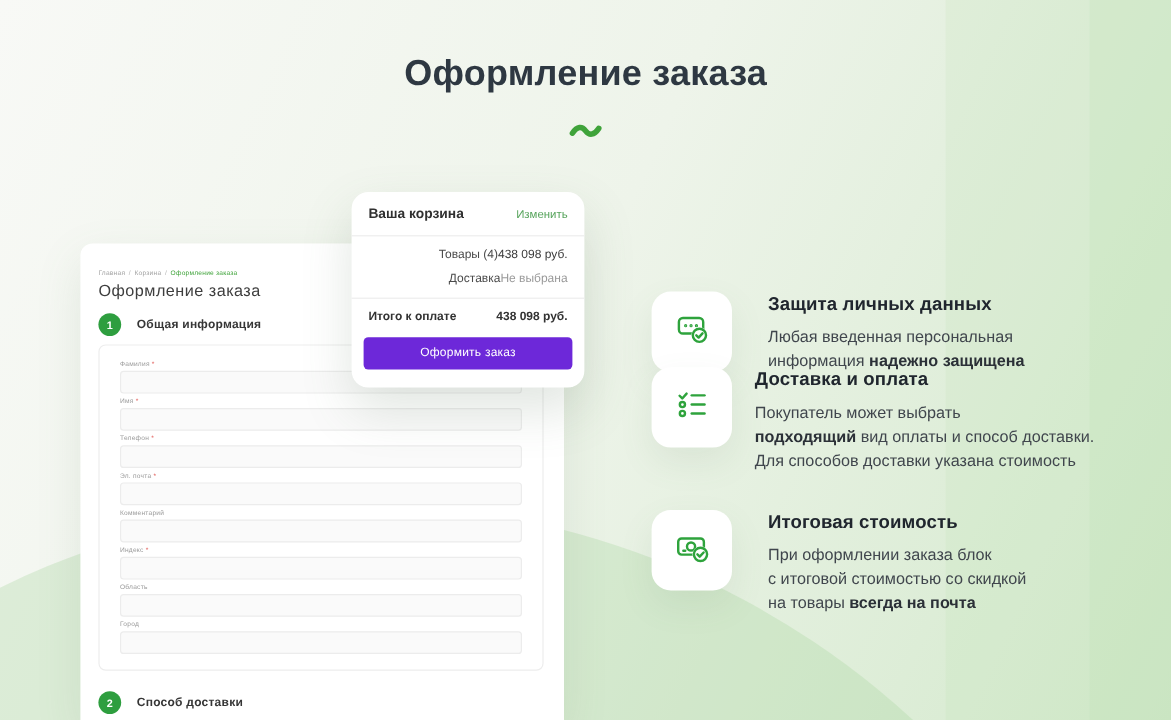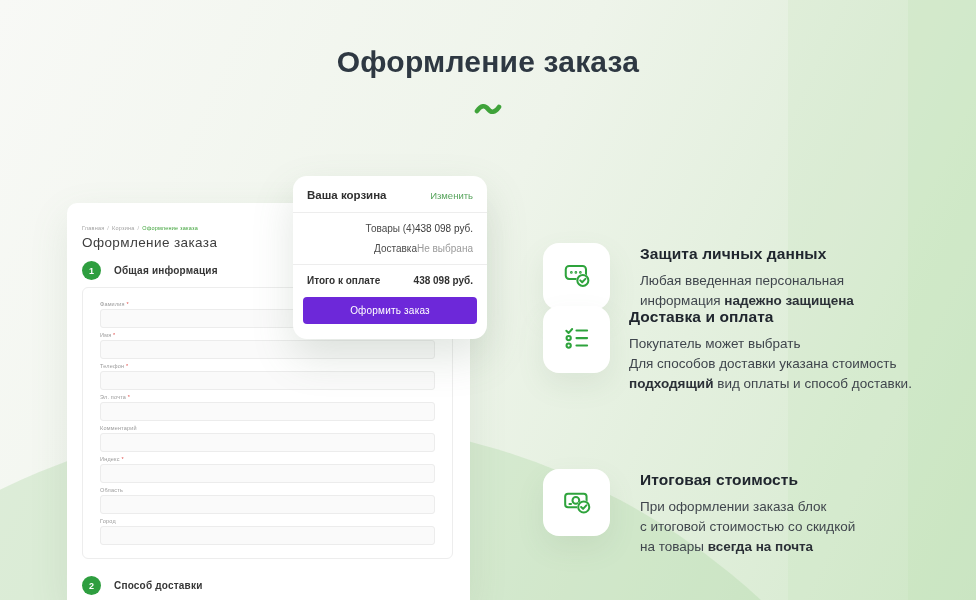--- a/index.html
+++ b/index.html
@@ -41,21 +41,21 @@
     font-size: 9px; font-weight: 700; display: flex; align-items: center; justify-content: center; flex: 0 0 19px; }
   .step-label { font-size: 10px; font-weight: 700; color: #363636; letter-spacing: 0.2px; }
 
   .form-card { margin-top: 7px; background: #fff; border: 1px solid #ededed; border-radius: 6px;
     padding: 13px 17px 9px; }
   .f-label { font-size: 5.5px; color: #9a9a9a; margin-bottom: 2px; letter-spacing: 0.2px; }
   .req { color: #e0524e; }
   .f-input { height: 19px; background: #fafafa; border: 1px solid #ececec; border-radius: 3px; margin-bottom: 4px; }
 
   
-  .cart-card { position: absolute; left: 293px; top: 176px; width: 194px; height: 163px;
+  .cart-card { position: absolute; left: 293px; top: 160px; width: 194px; height: 163px;
     background: #fff; border-radius: 14px; box-shadow: 0 18px 42px rgba(90, 115, 90, 0.18); z-index: 3; }
   .cart-header { display: flex; justify-content: space-between; align-items: center; padding: 13px 14px 11px; }
   .cart-title { font-size: 11.5px; font-weight: 700; color: #303030; }
   .cart-edit { font-size: 9.5px; color: #57a45c; cursor: pointer; }
   .divider { height: 1px; background: #ededed; }
   .cart-rows { padding: 10px 14px 1px; }
   .c-row { display: flex; justify-content: flex-end; margin-bottom: 9px; font-size: 10px; }
   .c-label { color: #4a4a4a; }
   .c-value { color: #3a3a3a; }
   .c-row.muted .c-value { color: #9a9a9a; }
@@ -193,25 +193,25 @@
               <path d="M15.5 9.3h9.5"></path>
               <circle cx="8.6" cy="16.1" r="1.9"></circle>
               <path d="M15.5 16.1h9.5"></path>
               <circle cx="8.6" cy="22.7" r="1.9"></circle>
               <path d="M15.5 22.7h9.5"></path>
             </svg></span>
         </div>
         <div class="feature-text">
           <div class="feature-title">Доставка и оплата</div>
           <div class="feature-line"><span>Покупатель может выбрать</span></div>
+          <div class="feature-line"><b>подходящий</b><span> вид оплаты и способ доставки.</span></div>
           <div class="feature-line"><span>Для способов доставки указана стоимость</span></div>
-          <div class="feature-line"><b>подходящий</b><span> вид оплаты и способ доставки.</span></div>
-        </div>
-      </div>
-      <div class="feature" style="top: 425px; margin-top: 44px;">
+        </div>
+      </div>
+      <div class="feature" style="top: 425px;">
         <div class="icon-card">
           <span><svg width="36" height="36" viewBox="0 0 32 32" fill="none" stroke="#2ea33c" stroke-width="1.8" stroke-linecap="round" stroke-linejoin="round">
               <rect x="5.5" y="9.5" width="19" height="12" rx="2.5"></rect>
               <circle cx="15" cy="15.5" r="3"></circle>
               <path d="M9.3 18.6h1.4"></path>
               <circle cx="22" cy="21.3" r="6" fill="#ffffff" stroke="none"></circle>
               <circle cx="22" cy="21.3" r="4.9"></circle>
               <path d="M19.7 21.3l1.7 1.7 2.9-3.1"></path>
             </svg></span>
         </div>

